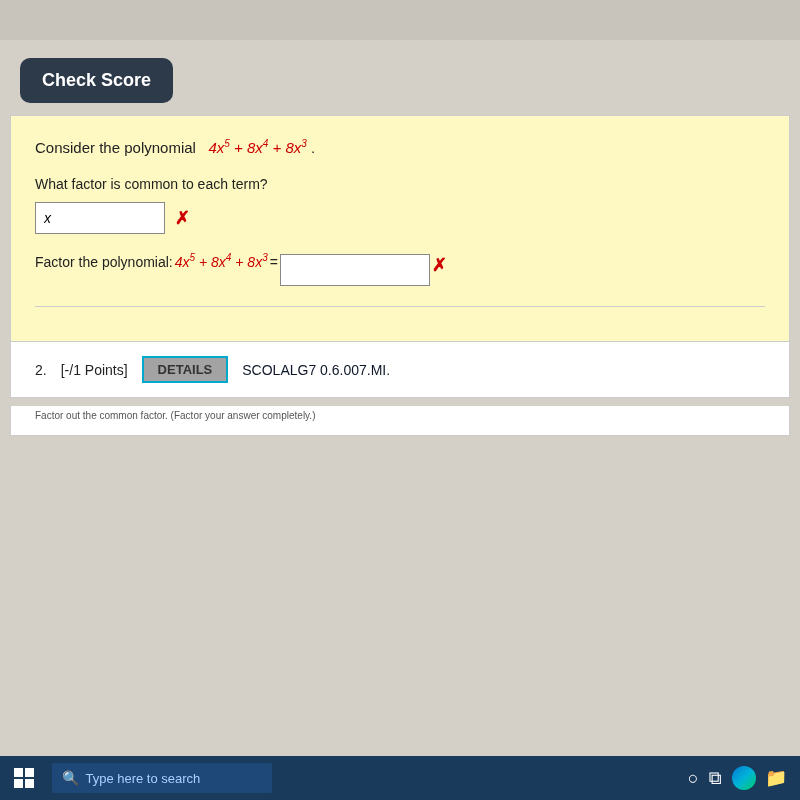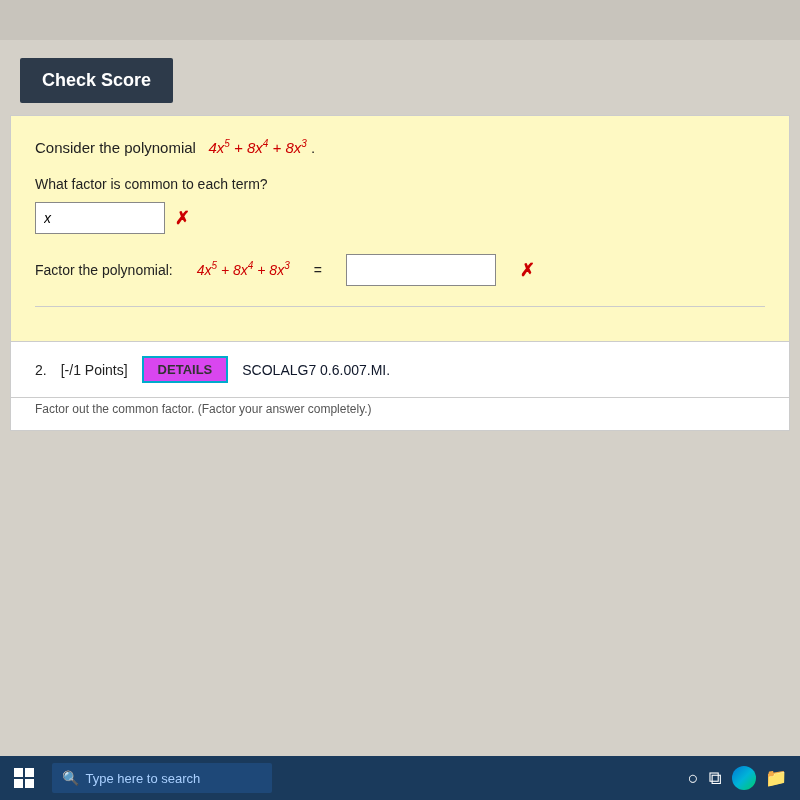--- a/index.html
+++ b/index.html
@@ -25,21 +25,21 @@
     }
 
     .check-score-btn {
       background: #2d3a4a;
       color: white;
       border: none;
       padding: 12px 22px;
       font-size: 18px;
       font-weight: bold;
       cursor: pointer;
-      border-radius: 2px;
+      border-radius: 10px;
     }
 
     .main-content {
       background: #fef9c3;
       margin: 0 10px;
       padding: 20px 24px;
       border: 1px solid #ccc;
     }
 
     .problem-text {
@@ -83,22 +83,21 @@
     }
 
     .x-mark {
       color: #cc0000;
       font-size: 18px;
       font-weight: bold;
     }
 
     .factor-row {
       display: flex;
-      align-items: center;
-      gap: 24px;
+      gap: 2px;
       margin-bottom: 20px;
       font-size: 14px;
       color: #222;
       flex-wrap: wrap;
     }
 
     .factor-input {
       border: 1px solid #888;
       padding: 5px 8px;
       font-size: 14px;
@@ -157,39 +156,39 @@
       border-top: none;
     }
 
     .points-text {
       font-size: 14px;
       color: #222;
     }
 
     .details-btn {
       border: 2px solid #00aacc;
-      background: #d946ef;
+      background: #a3a3a3;
       padding: 4px 14px;
       font-size: 13px;
       cursor: pointer;
       color: #333;
       font-weight: bold;
     }
 
     .problem-code {
       font-size: 14px;
       color: #0f172a;
     }
 
     .factor-out-text {
-      font-size: 12px;
+      font-size: 10px;
       color: #555;
       padding: 0 24px 14px 24px;
       background: white;
-      margin: 0 10px;
+      margin: 8px 10px;
       border: 1px solid #ccc;
       border-top: none;
       padding-top: 4px;
     }
 
     
     .taskbar {
       position: absolute;
       bottom: 0;
       left: 0;

